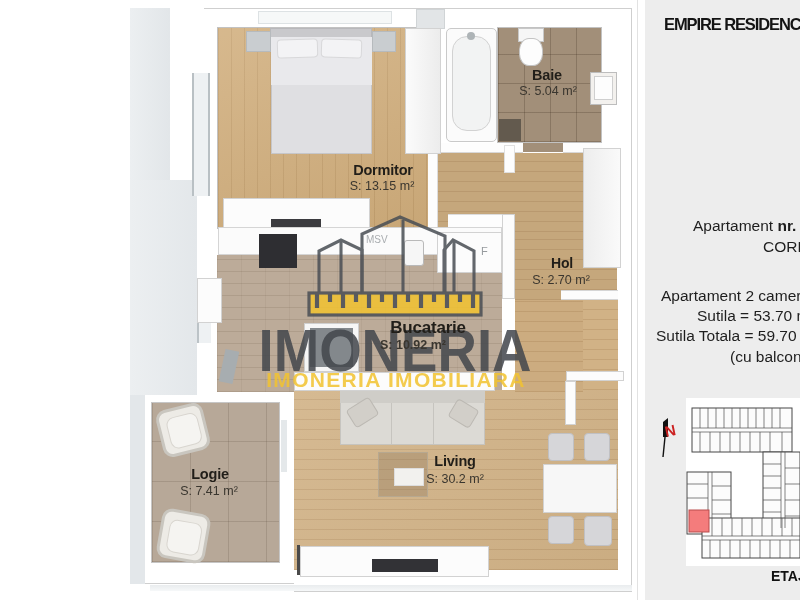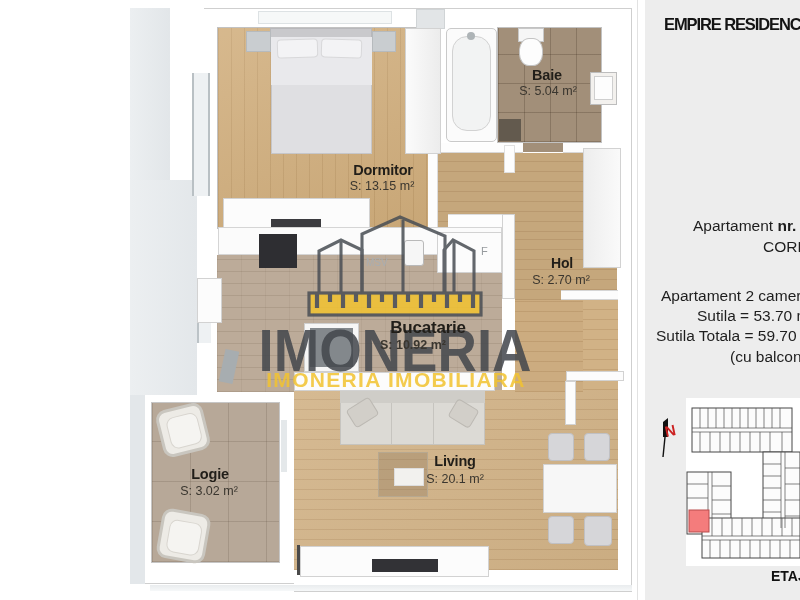--- a/index.html
+++ b/index.html
@@ -121,21 +121,21 @@
 
   <div class="abs white-f" style="left:437px;top:232px;width:65px;height:41px;"></div>
 
   <div class="abs" style="left:259px;top:234px;width:38px;height:34px;background:#2e2e32;"></div>
 
   <div class="abs" style="left:404px;top:240px;width:20px;height:26px;background:#f6f6f6;border:1px solid #b9b9b9;border-radius:3px;box-sizing:border-box;"></div>
 
   <div class="abs" style="left:304px;top:323px;width:55px;height:49px;background:#f6f6f6;border:1px solid #cfcfcf;box-sizing:border-box;"></div>
   <div class="abs" style="left:310px;top:328px;width:43px;height:39px;background:#83888c;"></div>
 
-  <div class="abs" style="left:366px;top:257px;width:24px;font-size:10px;color:#a9adb0;">MSV</div>
+  <div class="abs" style="left:366px;top:234px;width:24px;font-size:10px;color:#a9adb0;">MSV</div>
   <div class="abs" style="left:481px;top:245px;width:12px;font-size:11px;color:#979b9e;">F</div>
 
   <div class="abs white-f" style="left:197px;top:278px;width:25px;height:45px;"></div>
 
   <div class="abs" style="left:222px;top:350px;width:14px;height:33px;background:#a7adb0;transform:rotate(12deg);"></div>
 
   <div class="abs white-f" style="left:294px;top:372px;width:201px;height:19px;"></div>
 
   <div class="abs white-f" style="left:566px;top:371px;width:58px;height:10px;"></div>
   <div class="abs white-f" style="left:565px;top:381px;width:11px;height:44px;"></div>
@@ -206,23 +206,23 @@
 
   <div class="lbl" style="left:383px;top:170px;font-size:14.5px;">Dormitor</div>
   <div class="lbl2" style="left:382px;top:186px;font-size:12.5px;">S: 13.15 m²</div>
   <div class="lbl" style="left:547px;top:75px;font-size:14.5px;">Baie</div>
   <div class="lbl2" style="left:548px;top:91px;font-size:12.5px;">S: 5.04 m²</div>
   <div class="lbl" style="left:562px;top:263px;font-size:14px;">Hol</div>
   <div class="lbl2" style="left:561px;top:280px;font-size:12.5px;">S: 2.70 m²</div>
   <div class="lbl" style="left:428px;top:328px;font-size:17px;">Bucatarie</div>
   <div class="lbl2" style="left:413px;top:345px;font-size:12.5px;font-weight:bold;">S: 10.92 m²</div>
   <div class="lbl" style="left:455px;top:461px;font-size:14.5px;">Living</div>
-  <div class="lbl2" style="left:455px;top:479px;font-size:12.5px;">S: 20.1 m²</div>
+  <div class="lbl2" style="left:455px;top:479px;font-size:12.5px;">S: 30.2 m²</div>
   <div class="lbl" style="left:210px;top:474px;font-size:14.5px;">Logie</div>
-  <div class="lbl2" style="left:209px;top:491px;font-size:12.5px;">S: 3.02 m²</div>
+  <div class="lbl2" style="left:209px;top:491px;font-size:12.5px;">S: 7.41 m²</div>
 
   <div class="abs" style="left:645px;top:0;width:155px;height:600px;background:#ededed;"></div>
   <div class="abs" style="left:664px;top:15px;font-size:16.5px;font-weight:bold;letter-spacing:-1.1px;color:#141414;white-space:nowrap;">EMPIRE RESIDENCE</div>
 
   <div class="abs" style="left:693px;top:217px;font-size:15.5px;color:#1e1e1e;white-space:nowrap;">Apartament <b>nr. 2</b></div>
   <div class="abs" style="left:763px;top:238px;font-size:15.5px;color:#1e1e1e;white-space:nowrap;">CORP C</div>
   <div class="abs" style="left:661px;top:287px;font-size:15.5px;color:#1e1e1e;white-space:nowrap;">Apartament 2 camere</div>
   <div class="abs" style="left:697px;top:307px;font-size:15.5px;color:#1e1e1e;white-space:nowrap;">Sutila = 53.70 mp</div>
   <div class="abs" style="left:656px;top:327px;font-size:15.5px;color:#1e1e1e;white-space:nowrap;">Sutila Totala = 59.70 mp</div>
   <div class="abs" style="left:730px;top:348px;font-size:15.5px;color:#1e1e1e;white-space:nowrap;">(cu balcon)</div>

